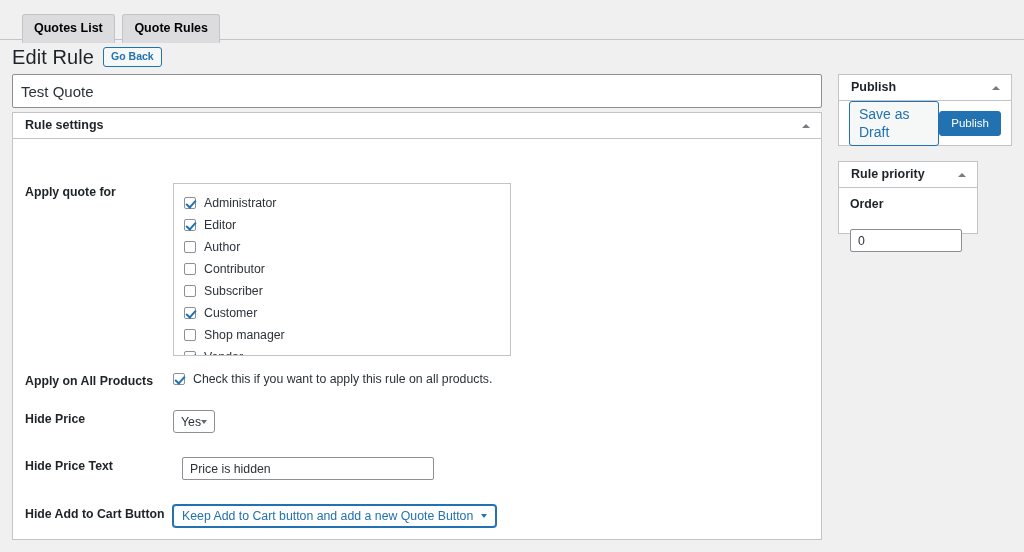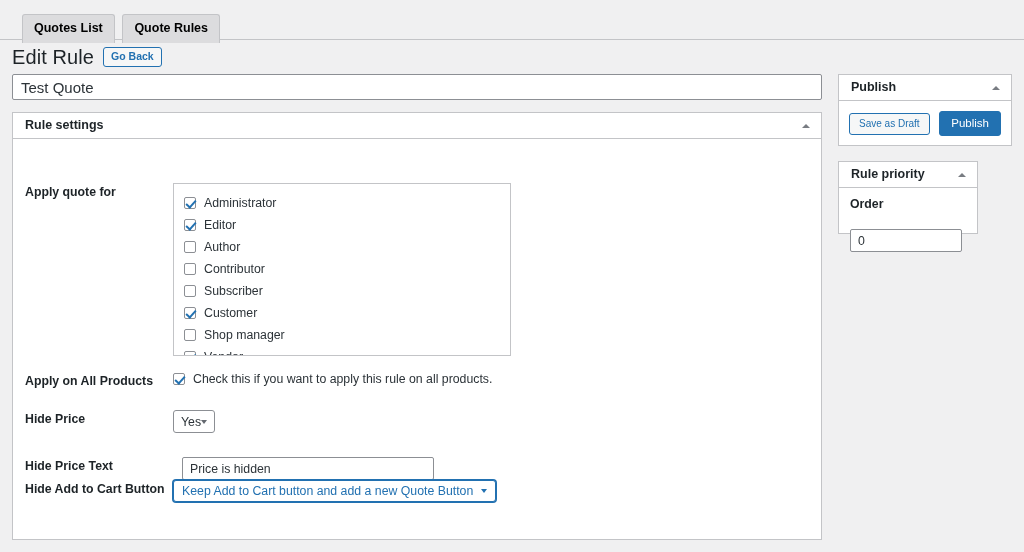--- a/index.html
+++ b/index.html
@@ -64,21 +64,21 @@
   
   .title-input {
     position: absolute; left: 12px; top: 74px;
     width: 810px; height: 26px;
     background: #fff;
     border: 1px solid #8c8f94;
     border-radius: 2px;
     font-family: "Liberation Sans", sans-serif;
     font-size: 15px;
     color: #2c3338;
-    padding: 8px 8px;
+    padding: 16px 8px;
     outline: none;
   }
 
   
   .panel {
     position: absolute;
     background: #fff;
     border: 1px solid #c3c4c7;
   }
   .panel-head {
@@ -186,21 +186,21 @@
     border-radius: 2px;
     background: #fff;
     font-family: "Liberation Sans", sans-serif;
     font-size: 12.3px;
     color: #2c3338;
     padding: 0 7px;
     margin-left: 11px;
     outline: none;
   }
 
-  #hide-cart-row { }
+  #hide-cart-row { margin-top: 25px; }
   .select-focus {
     display: inline-flex; align-items: center; gap: 8px;
     height: 22px;
     border: 1px solid #2271b1;
     border-radius: 3px;
     background: #fff;
     padding: 0 8px;
     font-size: 12.3px;
     color: #2271b1;
     margin-left: 2px;
@@ -216,21 +216,21 @@
 
   
   #publish-panel { left: 838px; top: 74px; width: 174px; height: 72px; }
   .publish-body {
     height: 45px;
     display: flex; align-items: center;
     justify-content: space-between;
     padding: 0 10px;
   }
   .btn-draft {
-    font-size: 10px;
+    font-size: 14px;
     color: #2271b1;
     background: #f6f7f7;
     border: 1px solid #2271b1;
     border-radius: 3px;
     padding: 3px 9px 4px;
     cursor: pointer;
     line-height: 1.3;
   }
   .btn-publish {
     font-size: 11.5px;

